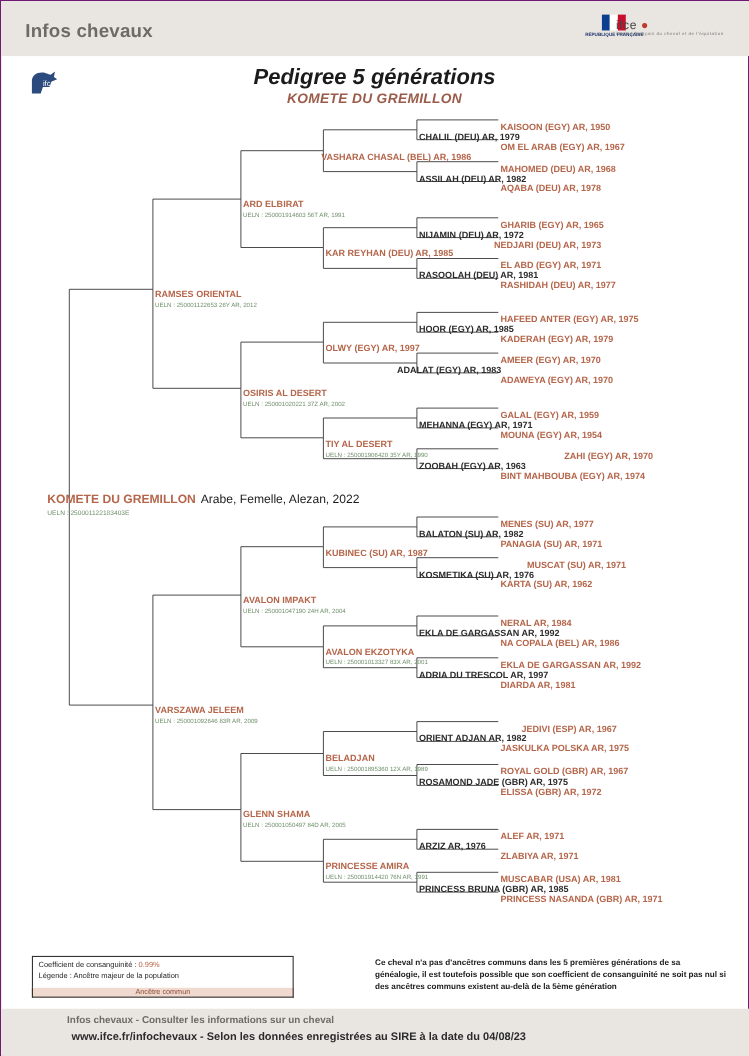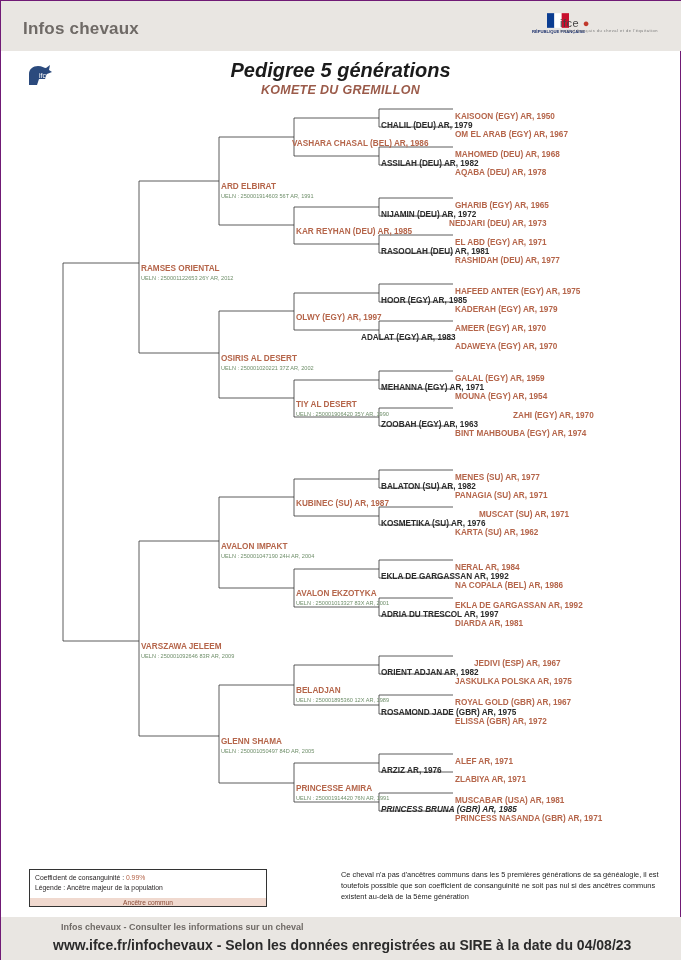--- a/index.html
+++ b/index.html
@@ -61,28 +61,28 @@
     border:1px solid #333; font-size:6.8px; padding:3px 5px; line-height:1.45;
   }
   .legend-box .coef .val { color:#b5654a; }
   .legend-swatch {
     position:absolute; left:28px; top:897px; width:238px; height:9px;
     background:#f0d9cf; border:1px solid #333; border-top:none;
     font-size:6.6px; color:#8a4a36; text-align:center; line-height:9px;
   }
   .note {
     position:absolute; left:340px; top:868px; width:320px;
-    font-size:7.4px; line-height:1.5; color:#1b1b1b;
+    font-size:7.4px; line-height:1.5; color:#1b1b1b;font-weight:bold;
   }
   .footer-band {
     position:absolute; left:0; top:916px; width:681px; height:44px;
     background:#e9e6e2;
   }
   .footer-l1 { position:absolute; left:60px; top:921px; font-size:9px; color:#6f6a66; font-weight:bold;}
-  .footer-l2 { position:absolute; left:52px; top:936px; font-size:14px; color:#2b2b2b; font-weight:bold;}
+  .footer-l2 { position:absolute; left:64px; top:936px; font-size:10px; color:#2b2b2b; font-weight:bold;}
 </style>
 </head>
 <body>
 
 <div class="page">
 
   <div class="header-band"></div>
   <div class="header-title">Infos chevaux</div>
 
   <div class="flag-block">
@@ -149,20 +149,25 @@
         <path d="M378 515 L378 506 M378 515 L378 524 M378 506 L452 506 M378 524 L452 524"></path>
         <path d="M378 568 L378 559 M378 568 L378 577 M378 559 L452 559 M378 577 L452 577"></path>
         <path d="M378 606 L378 597 M378 606 L378 615 M378 597 L452 597 M378 615 L452 615"></path>
         <path d="M378 664 L378 655 M378 664 L378 673 M378 655 L452 655 M378 673 L452 673"></path>
         <path d="M378 704 L378 694 M378 704 L378 713 M378 694 L452 694 M378 713 L452 713"></path>
         <path d="M378 762 L378 753 M378 762 L378 771 M378 753 L452 753 M378 771 L452 771"></path>
         <path d="M378 801 L378 792 M378 801 L378 810 M378 792 L452 792 M378 810 L452 810"></path>
       </g>
     </svg>
 
+    <div class="node" style="left:42px; top:443px;">
+      <span class="root-name">KOMETE DU GREMILLON</span>
+      <span class="root-desc">Arabe, Femelle, Alezan, 2022</span>
+      <span class="root-uln">UELN : 250001122183403E</span>
+    </div>
 
     <div class="node" style="left:140px; top:256px;">
       <span class="nm anc">RAMSES ORIENTAL</span>
       <span class="uln">UELN : 250001122653 26Y AR, 2012</span>
     </div>
     <div class="node" style="left:140px; top:634px;">
       <span class="nm anc">VARSZAWA JELEEM</span>
       <span class="uln">UELN : 250001092646 83R AR, 2009</span>
     </div>
 
@@ -224,21 +229,21 @@
     <div class="node" style="left:360px; top:325px;"><span class="nm">ADALAT (EGY) AR, 1983</span></div>
     <div class="node" style="left:380px; top:375px;"><span class="nm">MEHANNA (EGY) AR, 1971</span></div>
     <div class="node" style="left:380px; top:412px;"><span class="nm">ZOOBAH (EGY) AR, 1963</span></div>
     <div class="node" style="left:380px; top:474px;"><span class="nm">BALATON (SU) AR, 1982</span></div>
     <div class="node" style="left:380px; top:511px;"><span class="nm">KOSMETIKA (SU) AR, 1976</span></div>
     <div class="node" style="left:380px; top:564px;"><span class="nm">EKLA DE GARGASSAN AR, 1992</span></div>
     <div class="node" style="left:380px; top:602px;"><span class="nm">ADRIA DU TRESCOL AR, 1997</span></div>
     <div class="node" style="left:380px; top:660px;"><span class="nm">ORIENT ADJAN AR, 1982</span></div>
     <div class="node" style="left:380px; top:700px;"><span class="nm">ROSAMOND JADE (GBR) AR, 1975</span></div>
     <div class="node" style="left:380px; top:758px;"><span class="nm">ARZIZ AR, 1976</span></div>
-    <div class="node" style="left:380px; top:797px;font-style:italic;"><span class="nm">PRINCESS BRUNA (GBR) AR, 1985</span></div>
+    <div class="node" style="left:380px; top:797px;"><span class="nm">PRINCESS BRUNA (GBR) AR, 1985</span></div>
 
     <div class="node" style="left:454px; top:104px;"><span class="nm anc">KAISOON (EGY) AR, 1950</span></div>
     <div class="node" style="left:454px; top:122px;"><span class="nm anc">OM EL ARAB (EGY) AR, 1967</span></div>
     <div class="node" style="left:454px; top:142px;"><span class="nm anc">MAHOMED (DEU) AR, 1968</span></div>
     <div class="node" style="left:454px; top:160px;"><span class="nm anc">AQABA (DEU) AR, 1978</span></div>
     <div class="node" style="left:454px; top:193px;"><span class="nm anc">GHARIB (EGY) AR, 1965</span></div>
     <div class="node" style="left:448px; top:211px;"><span class="nm anc">NEDJARI (DEU) AR, 1973</span></div>
     <div class="node" style="left:454px; top:230px;"><span class="nm anc">EL ABD (EGY) AR, 1971</span></div>
     <div class="node" style="left:454px; top:248px;"><span class="nm anc">RASHIDAH (DEU) AR, 1977</span></div>
     <div class="node" style="left:454px; top:279px;"><span class="nm anc">HAFEED ANTER (EGY) AR, 1975</span></div>

